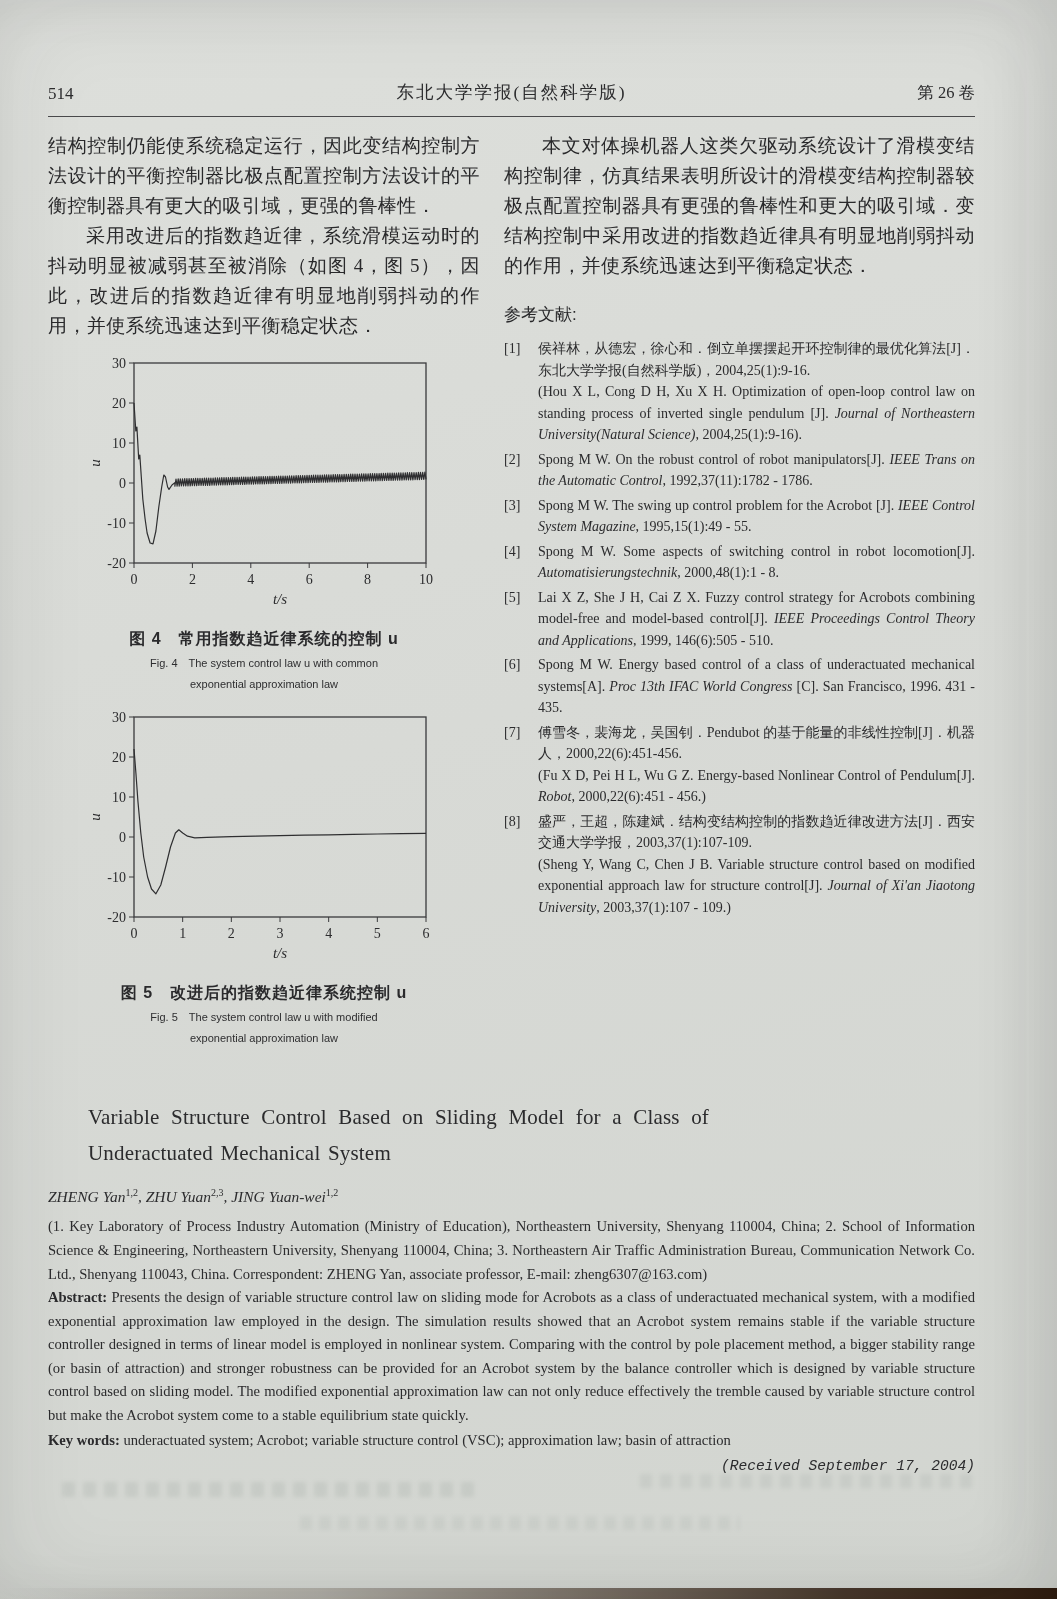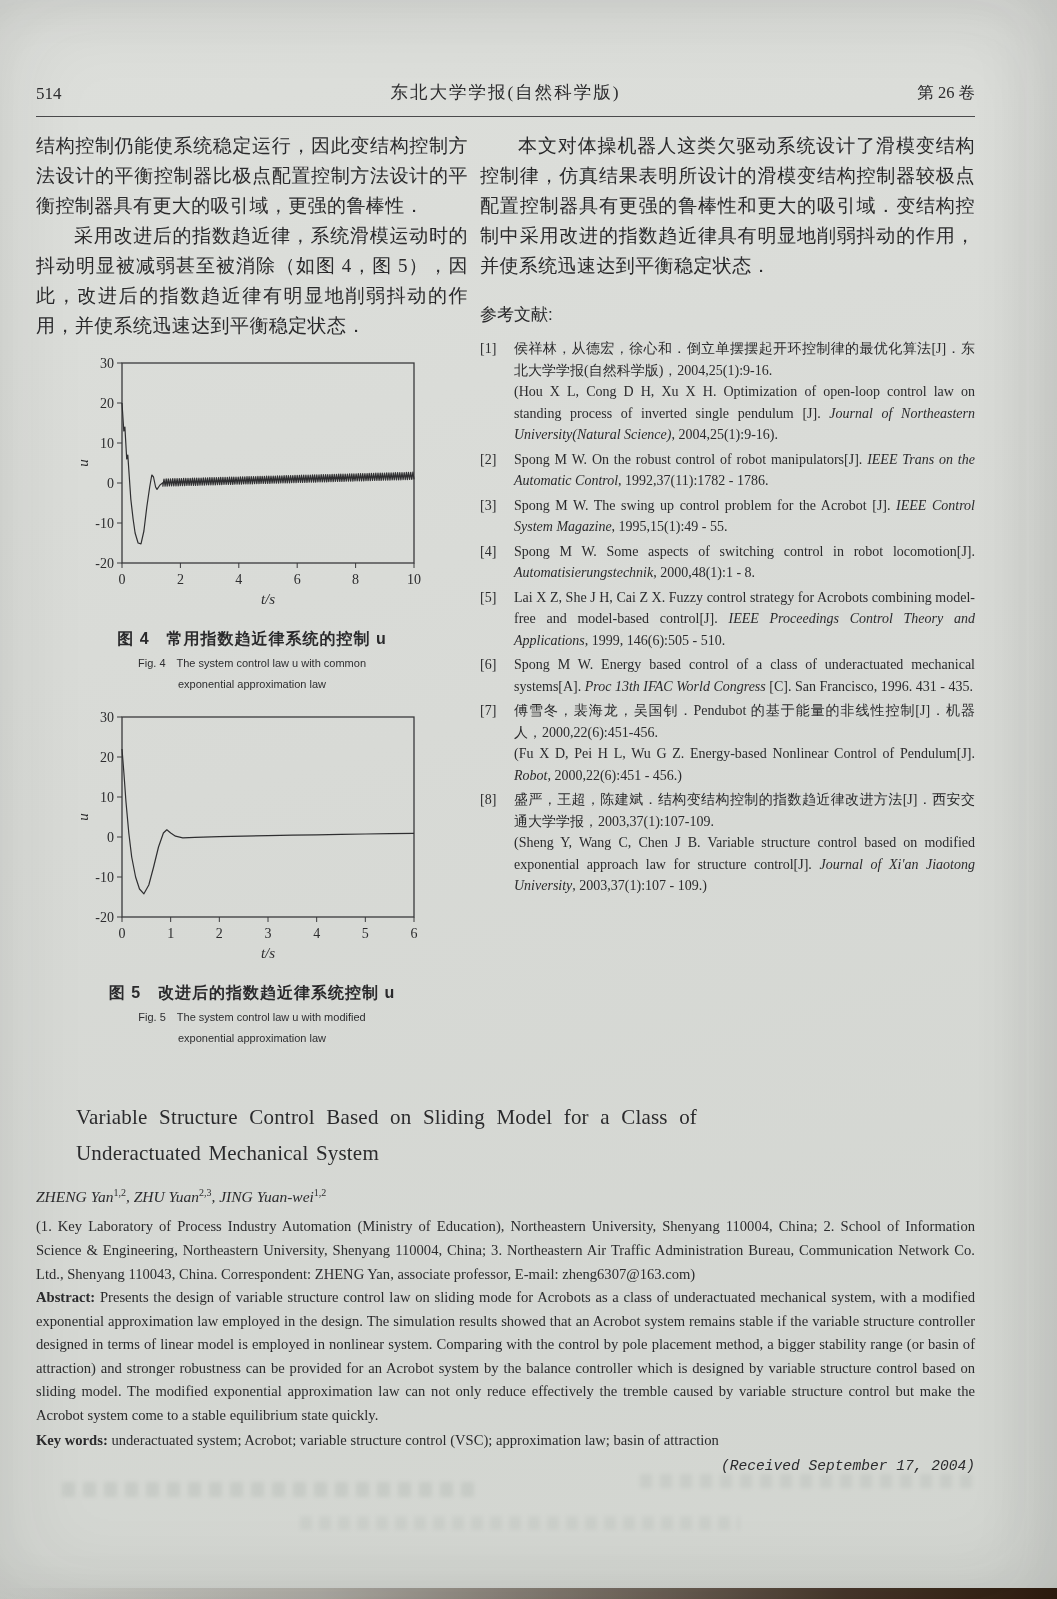--- a/index.html
+++ b/index.html
@@ -4,31 +4,31 @@
 <style>
   html,body{margin:0;padding:0;}
   body{
     width:1057px;height:1599px;overflow:hidden;position:relative;
     background:linear-gradient(165deg,#dddfdb 0%,#d8dad6 45%,#d2d5d0 100%);
     font-family:"Liberation Serif","DejaVu Serif",serif;
     color:#2d2d2f;
   }
   .vignette{position:absolute;inset:0;pointer-events:none;
     box-shadow:inset 0 0 90px rgba(40,40,35,.10), inset -30px 0 60px rgba(40,40,35,.06);}
-  .page{position:relative;padding:80px 82px 0 36px;}
+  .page{position:relative;padding:80px 82px 0 48px;}
 
   
   .hdr{display:flex;align-items:flex-end;font-size:17px;color:#2c2c2e;}
   .hdr .pnum{width:120px;font-size:17px;}
   .hdr .jt{flex:1;text-align:center;letter-spacing:2px;font-size:17.5px;}
   .hdr .vol{width:120px;text-align:right;font-size:16.5px;}
   .hrule{border-bottom:1.6px solid #4a4a4c;margin-top:12px;}
 
   
-  .cols{display:flex;gap:12px;margin-top:14px;}
+  .cols{display:flex;gap:24px;margin-top:14px;}
   .colL{width:432px;}
   .colR{flex:1;}
   .cn{font-size:19px;line-height:30px;text-align:justify;letter-spacing:.4px;color:#29292b;}
   .ind{text-indent:2em;}
   p{margin:0;}
 
   
   .fig{margin:12px auto 4px;text-align:center;}
   .chart{width:352px;height:256px;display:block;margin:0 auto;}
   .tick{font:14px "Liberation Serif",serif;fill:#2c2c2e;}

